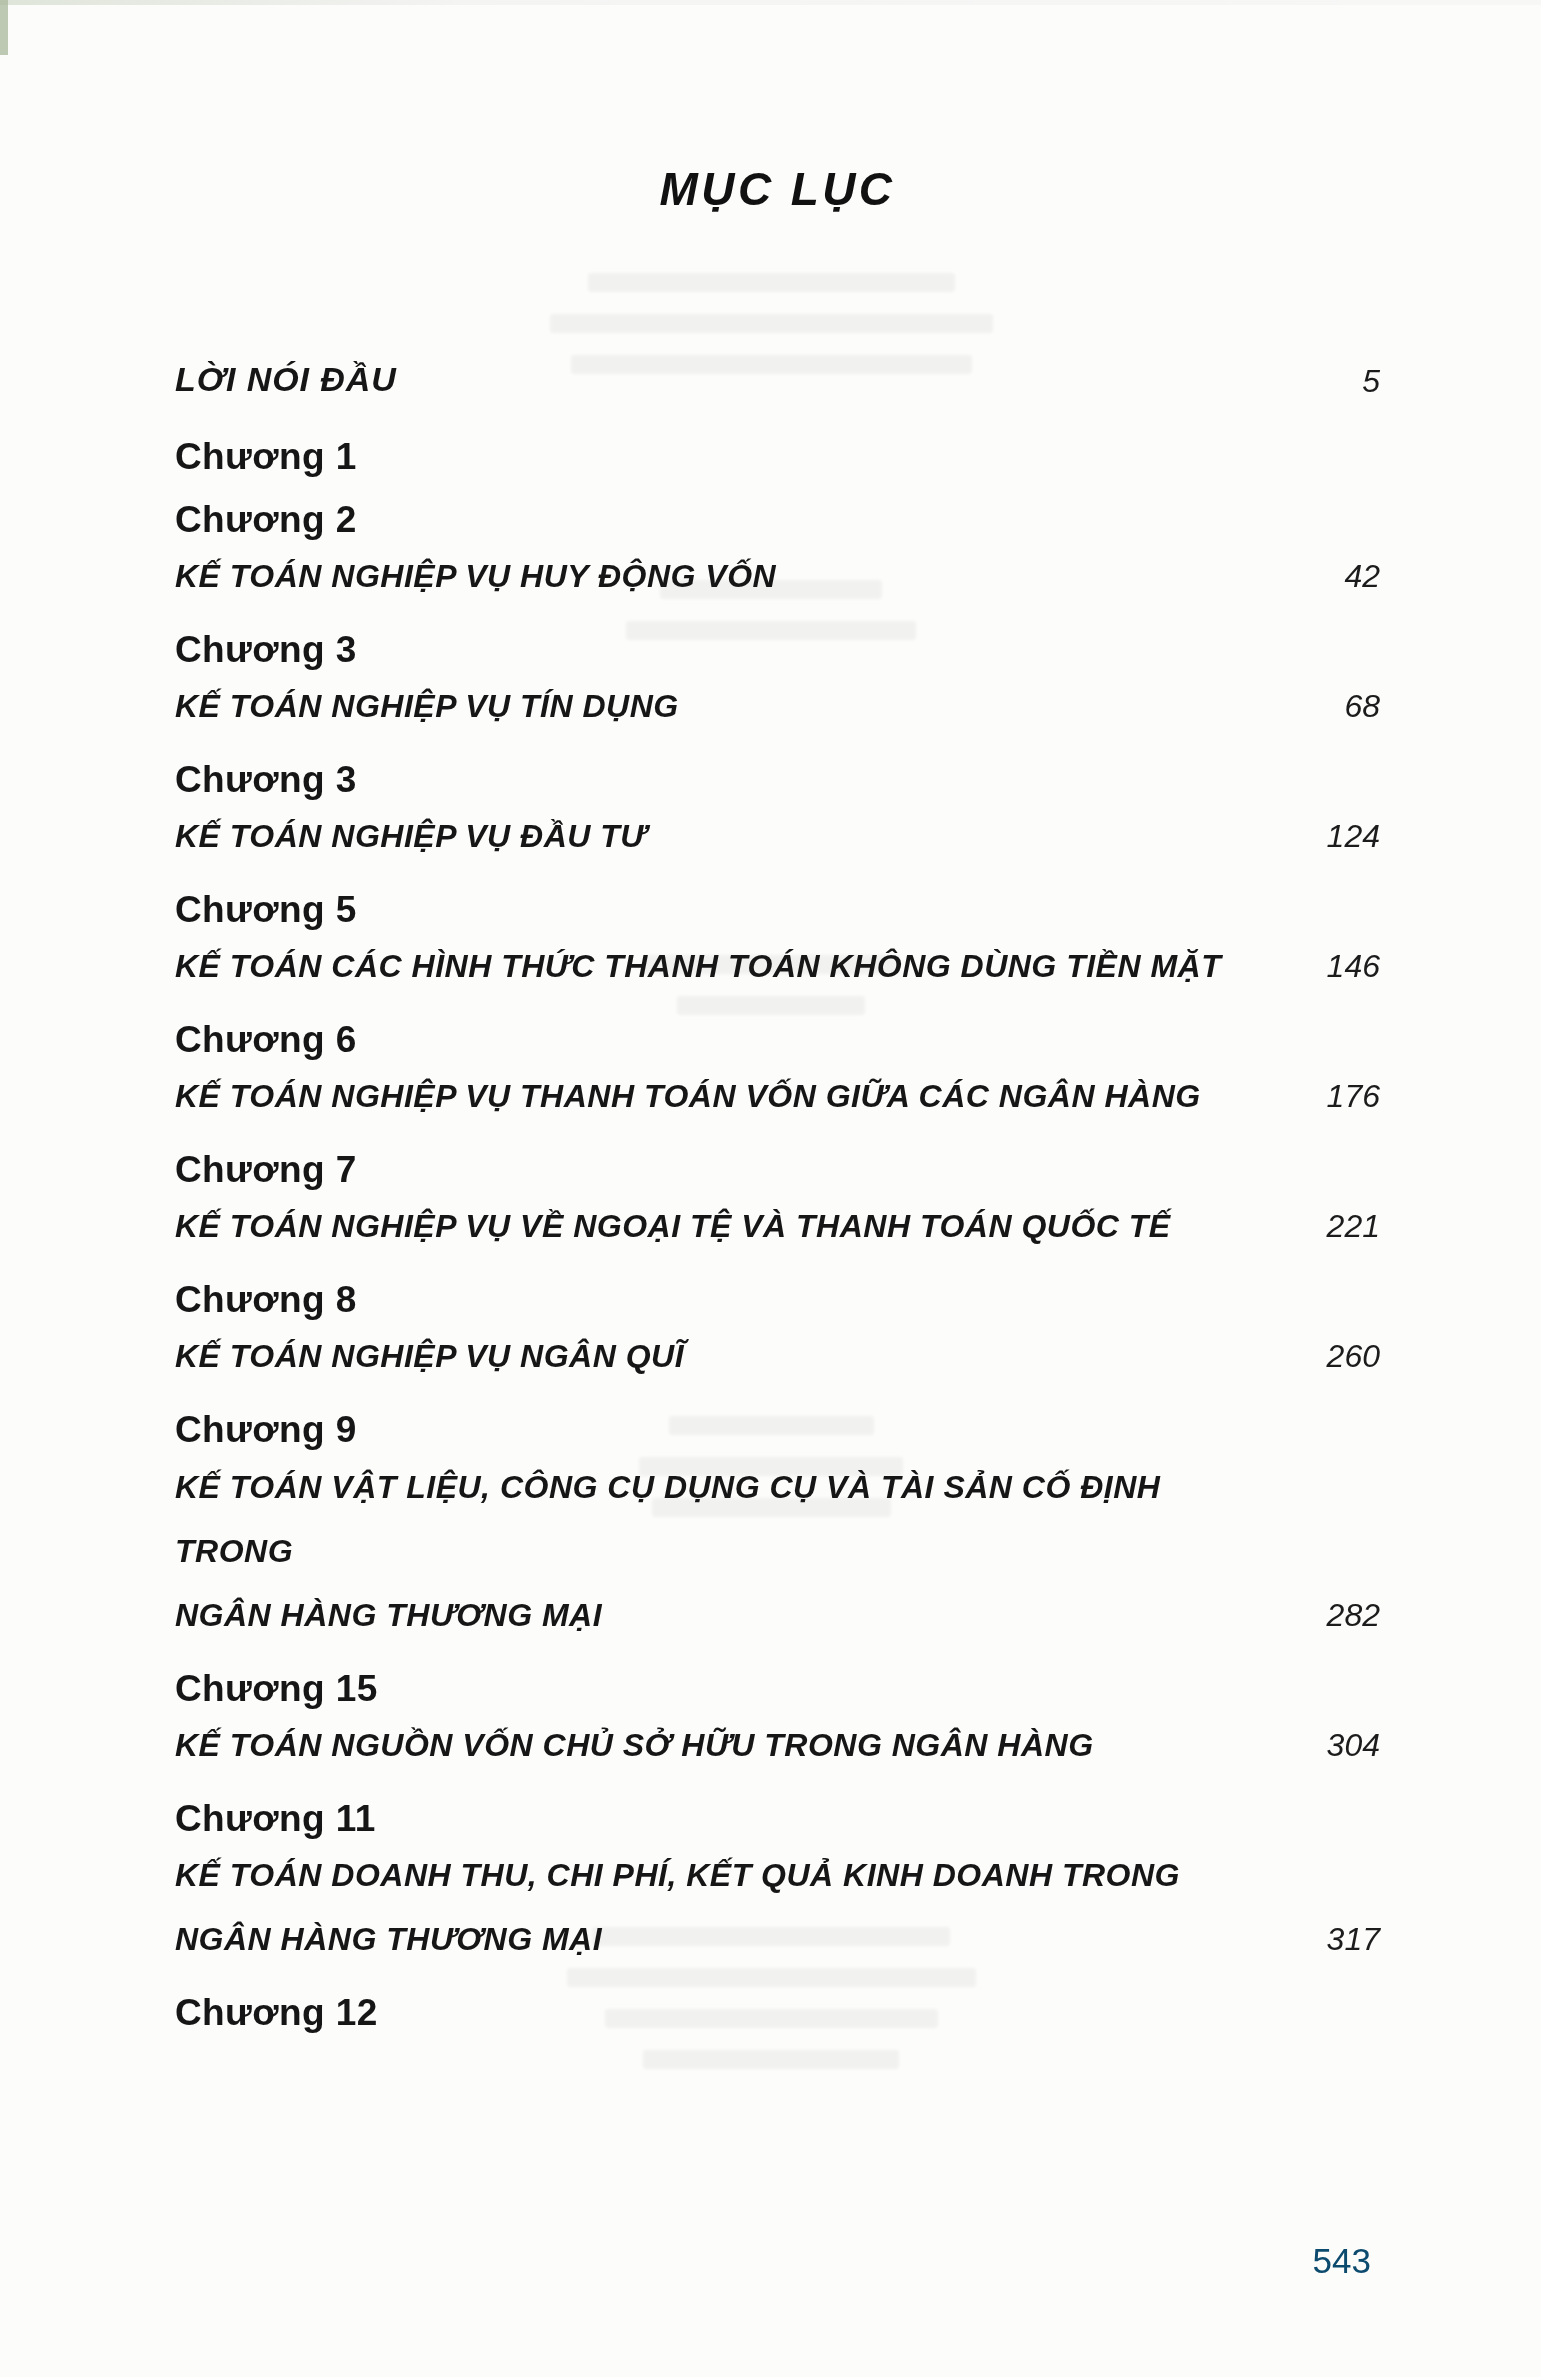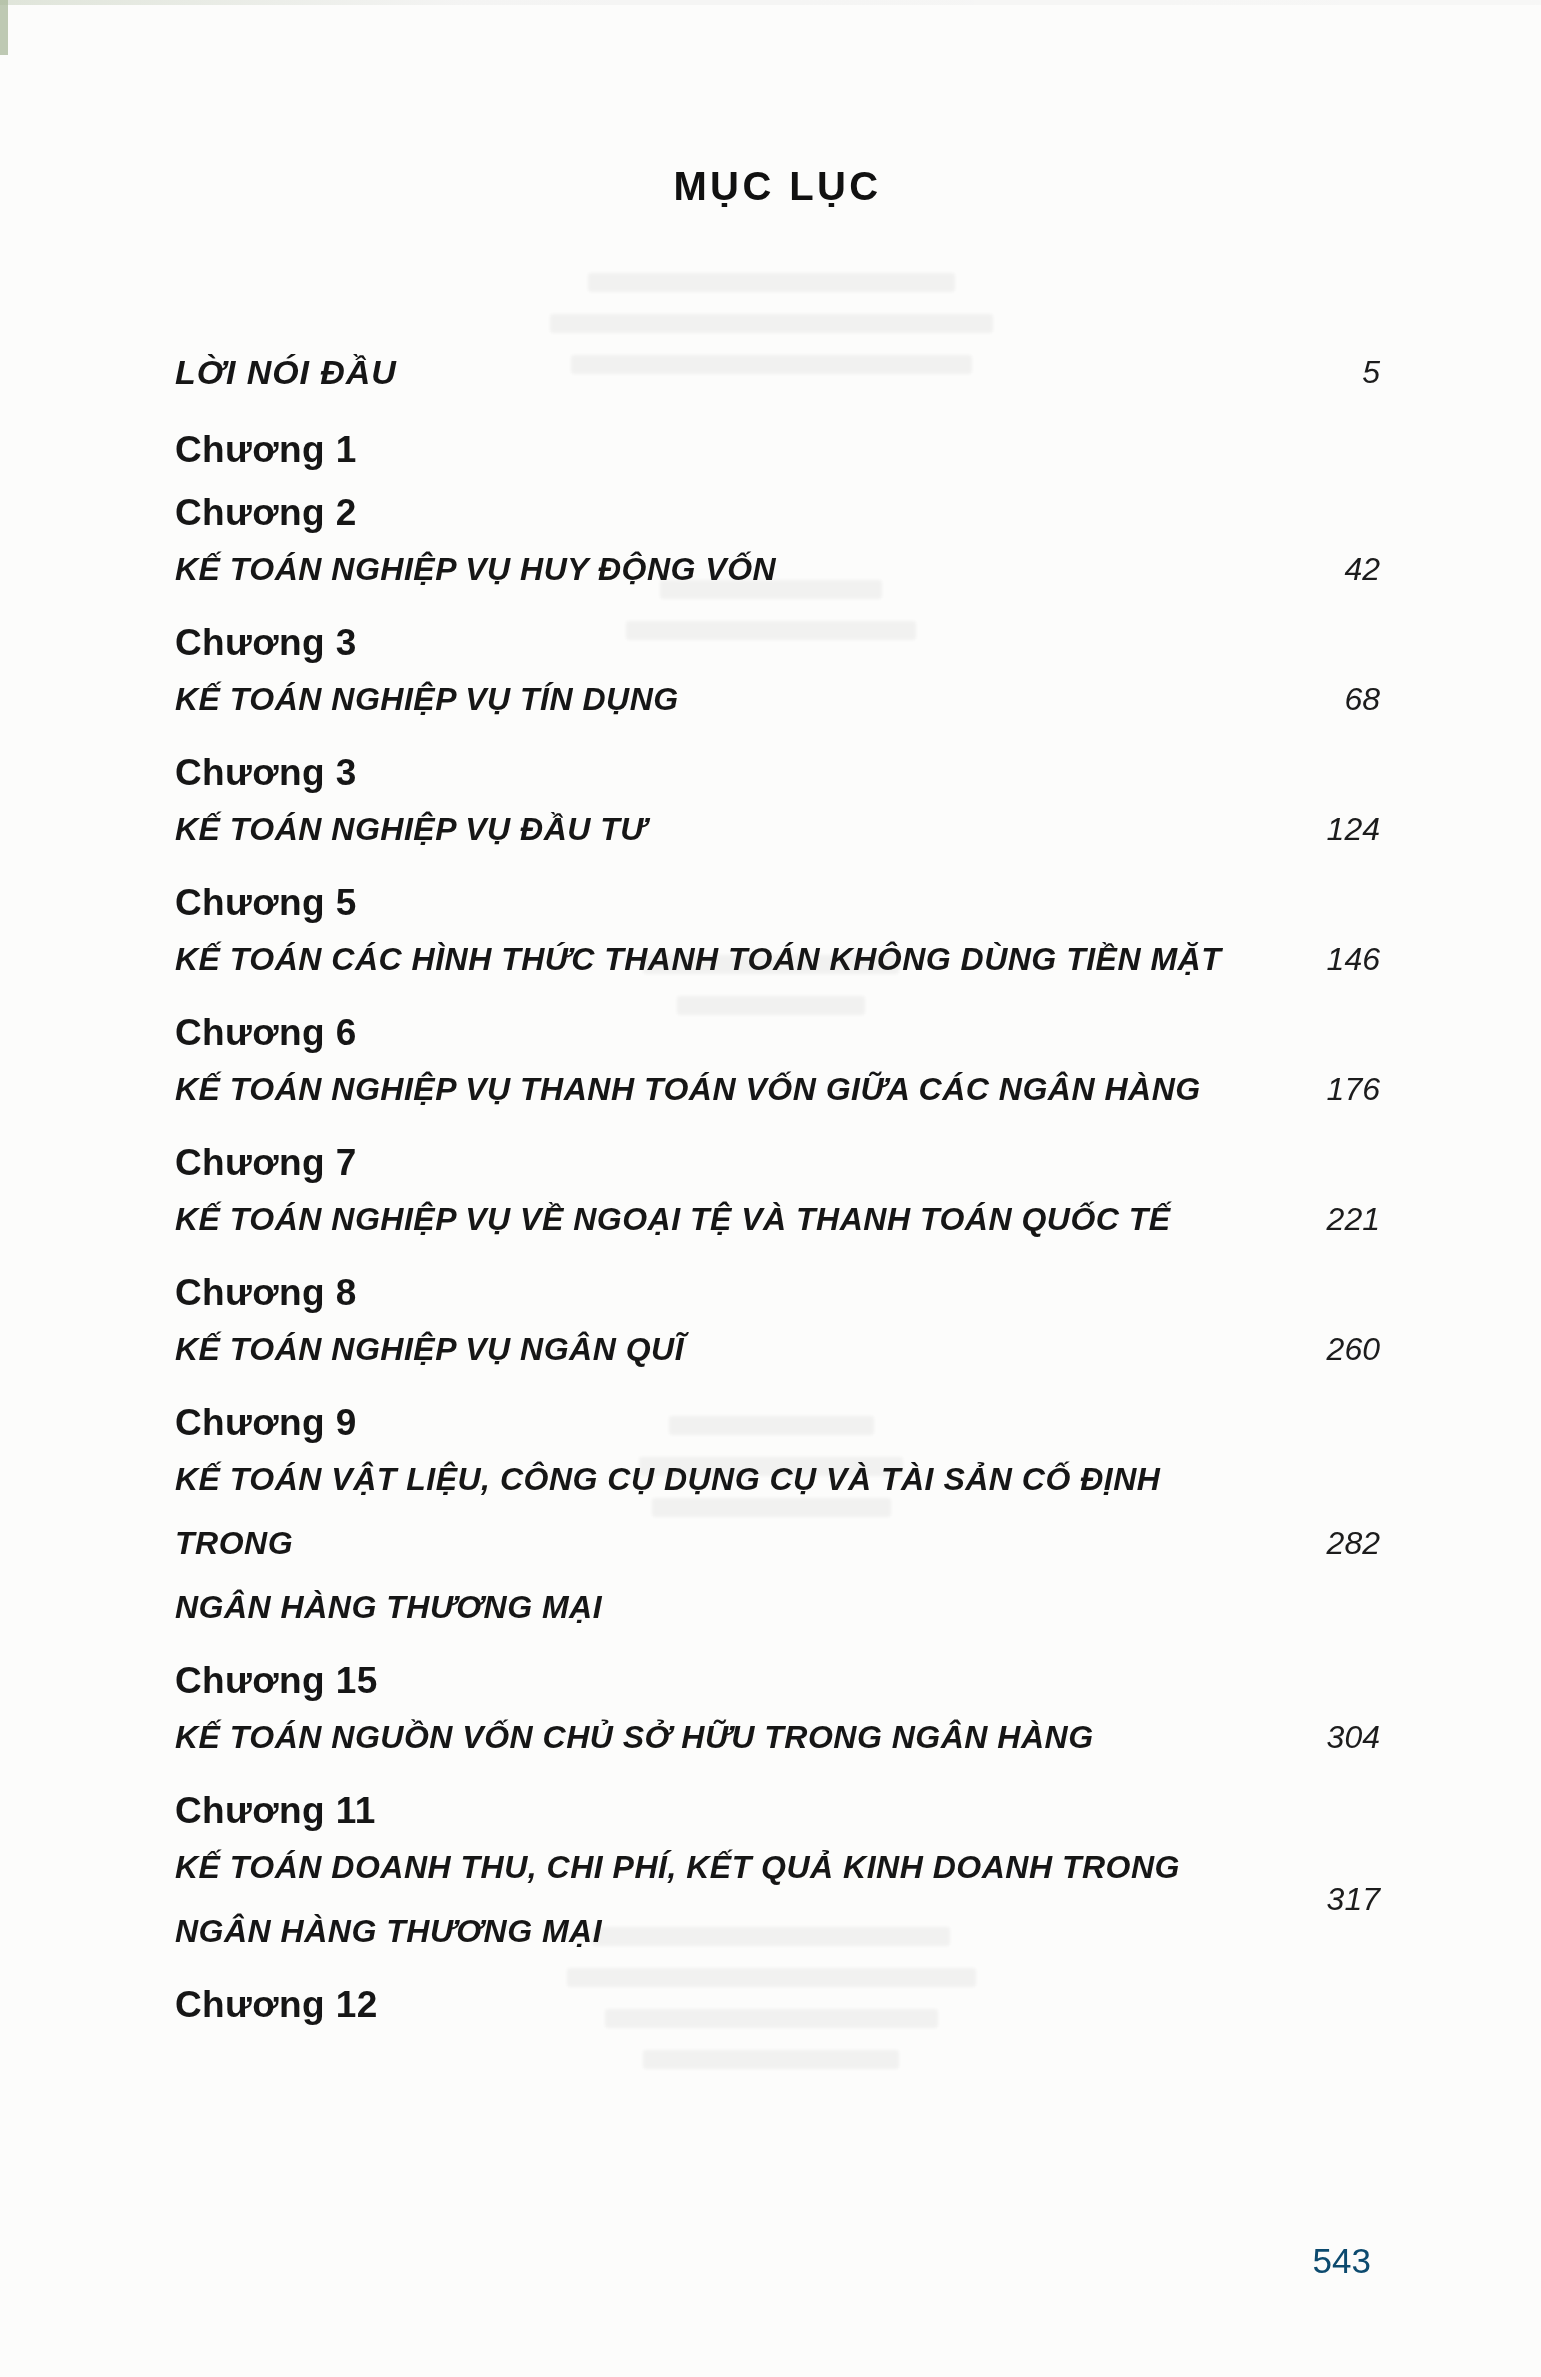--- a/index.html
+++ b/index.html
@@ -55,36 +55,37 @@
 
   .page {
     position: absolute;
     inset: 0;
     box-sizing: border-box;
     padding: 128px 162px 0 175px;
   }
 
   .page-title {
     text-align: center;
-    font-size: 40px;
+    font-size: 46px;
     font-weight: 700;
     letter-spacing: 3.4px;
     color: #111;
     margin: 34px 0 128px 0;
     line-height: 1.2;
+    font-style: italic;
   }
 
   .toc {
     width: 100%;
   }
 
   .entry-row {
     display: flex;
     justify-content: space-between;
-    align-items: center;
+    align-items: flex-end;
     gap: 34px;
   }
 
   .preface {
     margin-bottom: 24px;
     font-size: 34px;
   }
   .preface .entry-title {
     font-style: italic;
     font-weight: 700;

